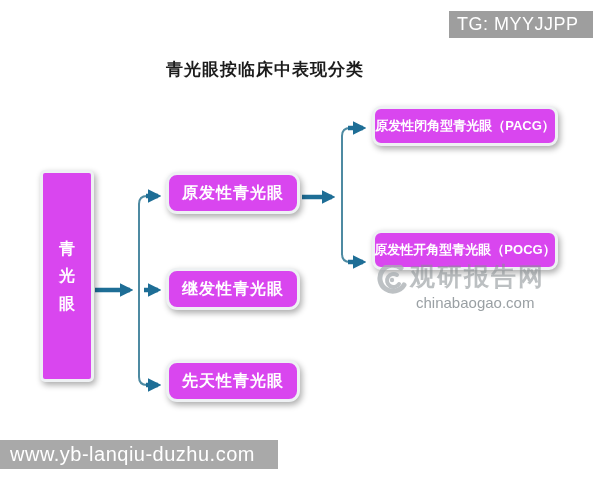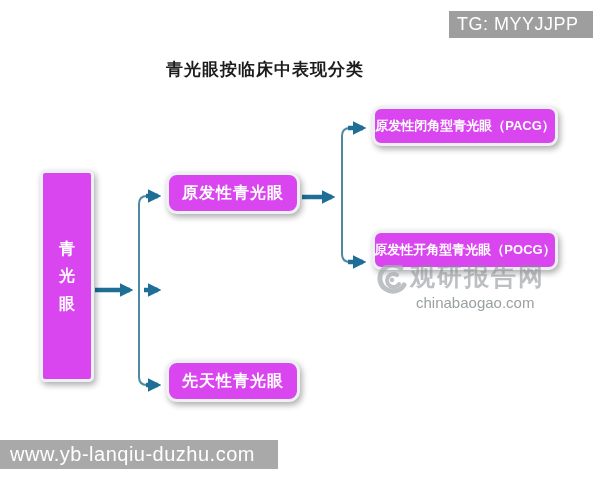--- a/index.html
+++ b/index.html
@@ -97,20 +97,23 @@
     <path d="M 348 262 H 363" fill="none" stroke="#1e6e96" stroke-width="4.5" marker-end="url(#ah)"></path>
   </svg>
 
   <div class="node root">
     <span class="vlabel">青光眼</span>
   </div>
 
   <div class="node mid mid1">
     <span>原发性青光眼</span>
   </div>
+  <div class="node mid mid2">
+    <span>继发性青光眼</span>
+  </div>
   <div class="node mid mid3">
     <span>先天性青光眼</span>
   </div>
 
   <div class="node leaf leaf1">
     <span>原发性闭角型青光眼（PACG）</span>
   </div>
   <div class="node leaf leaf2">
     <span>原发性开角型青光眼（POCG）</span>
   </div>

